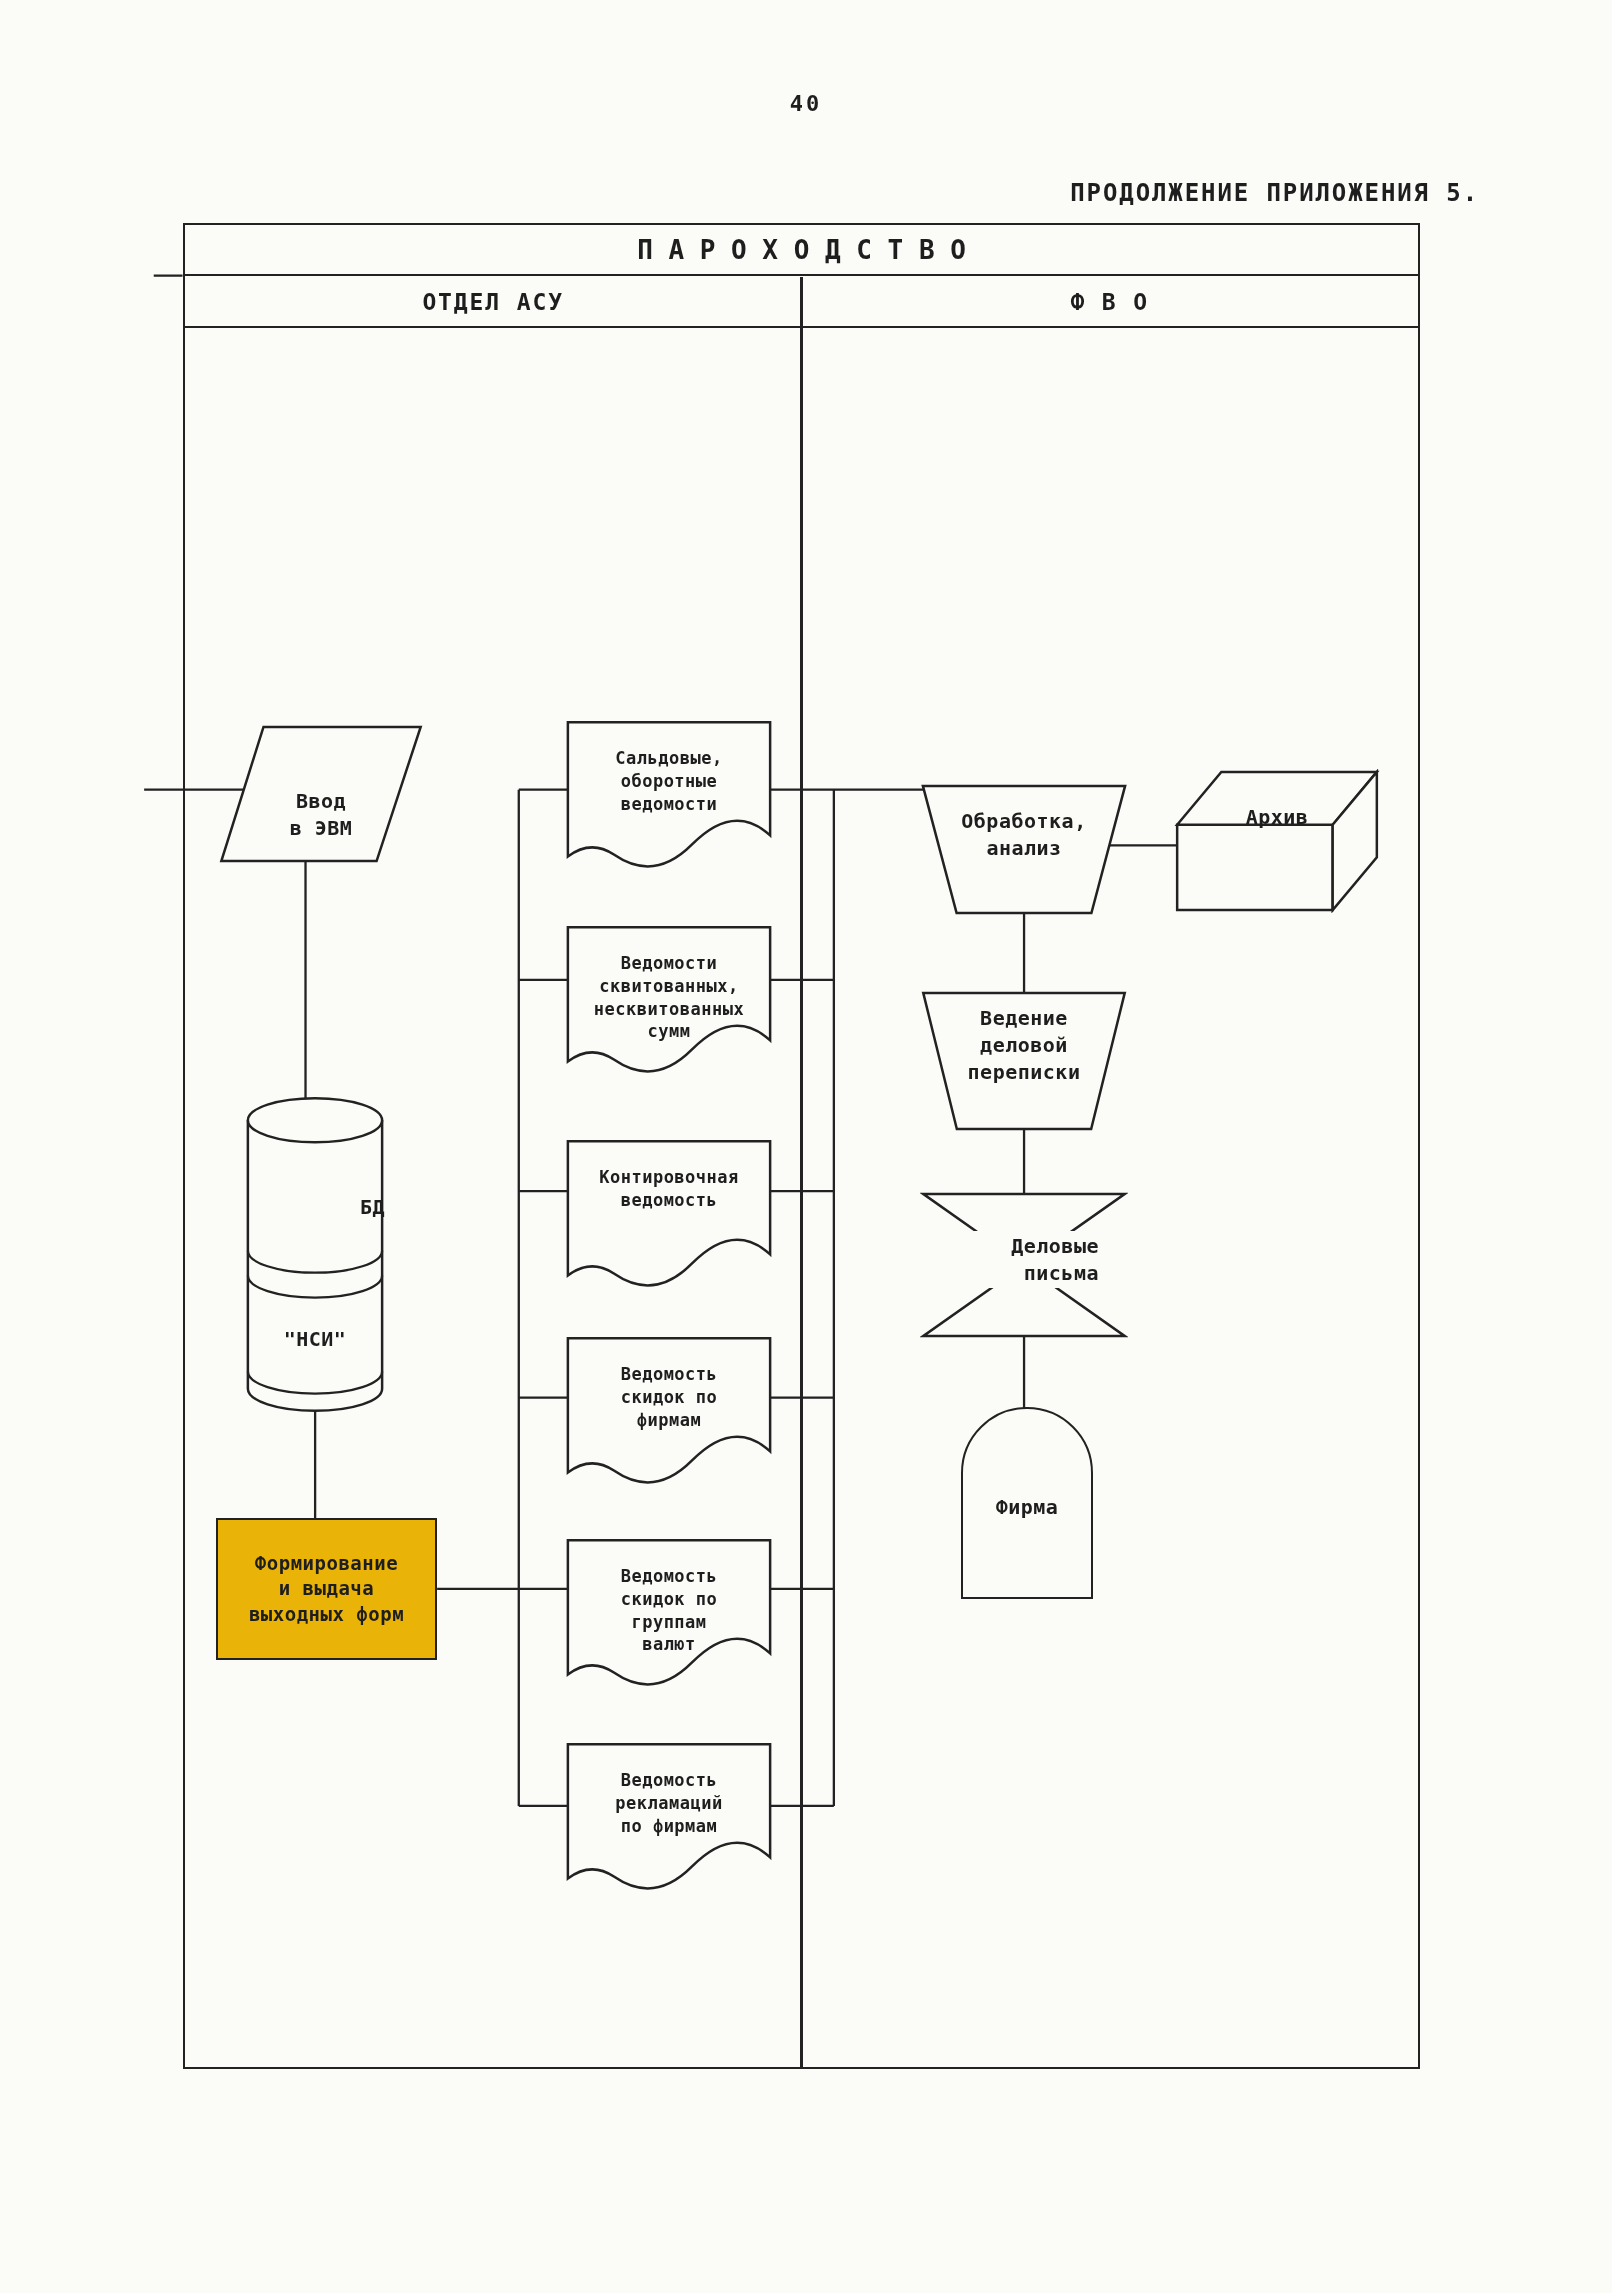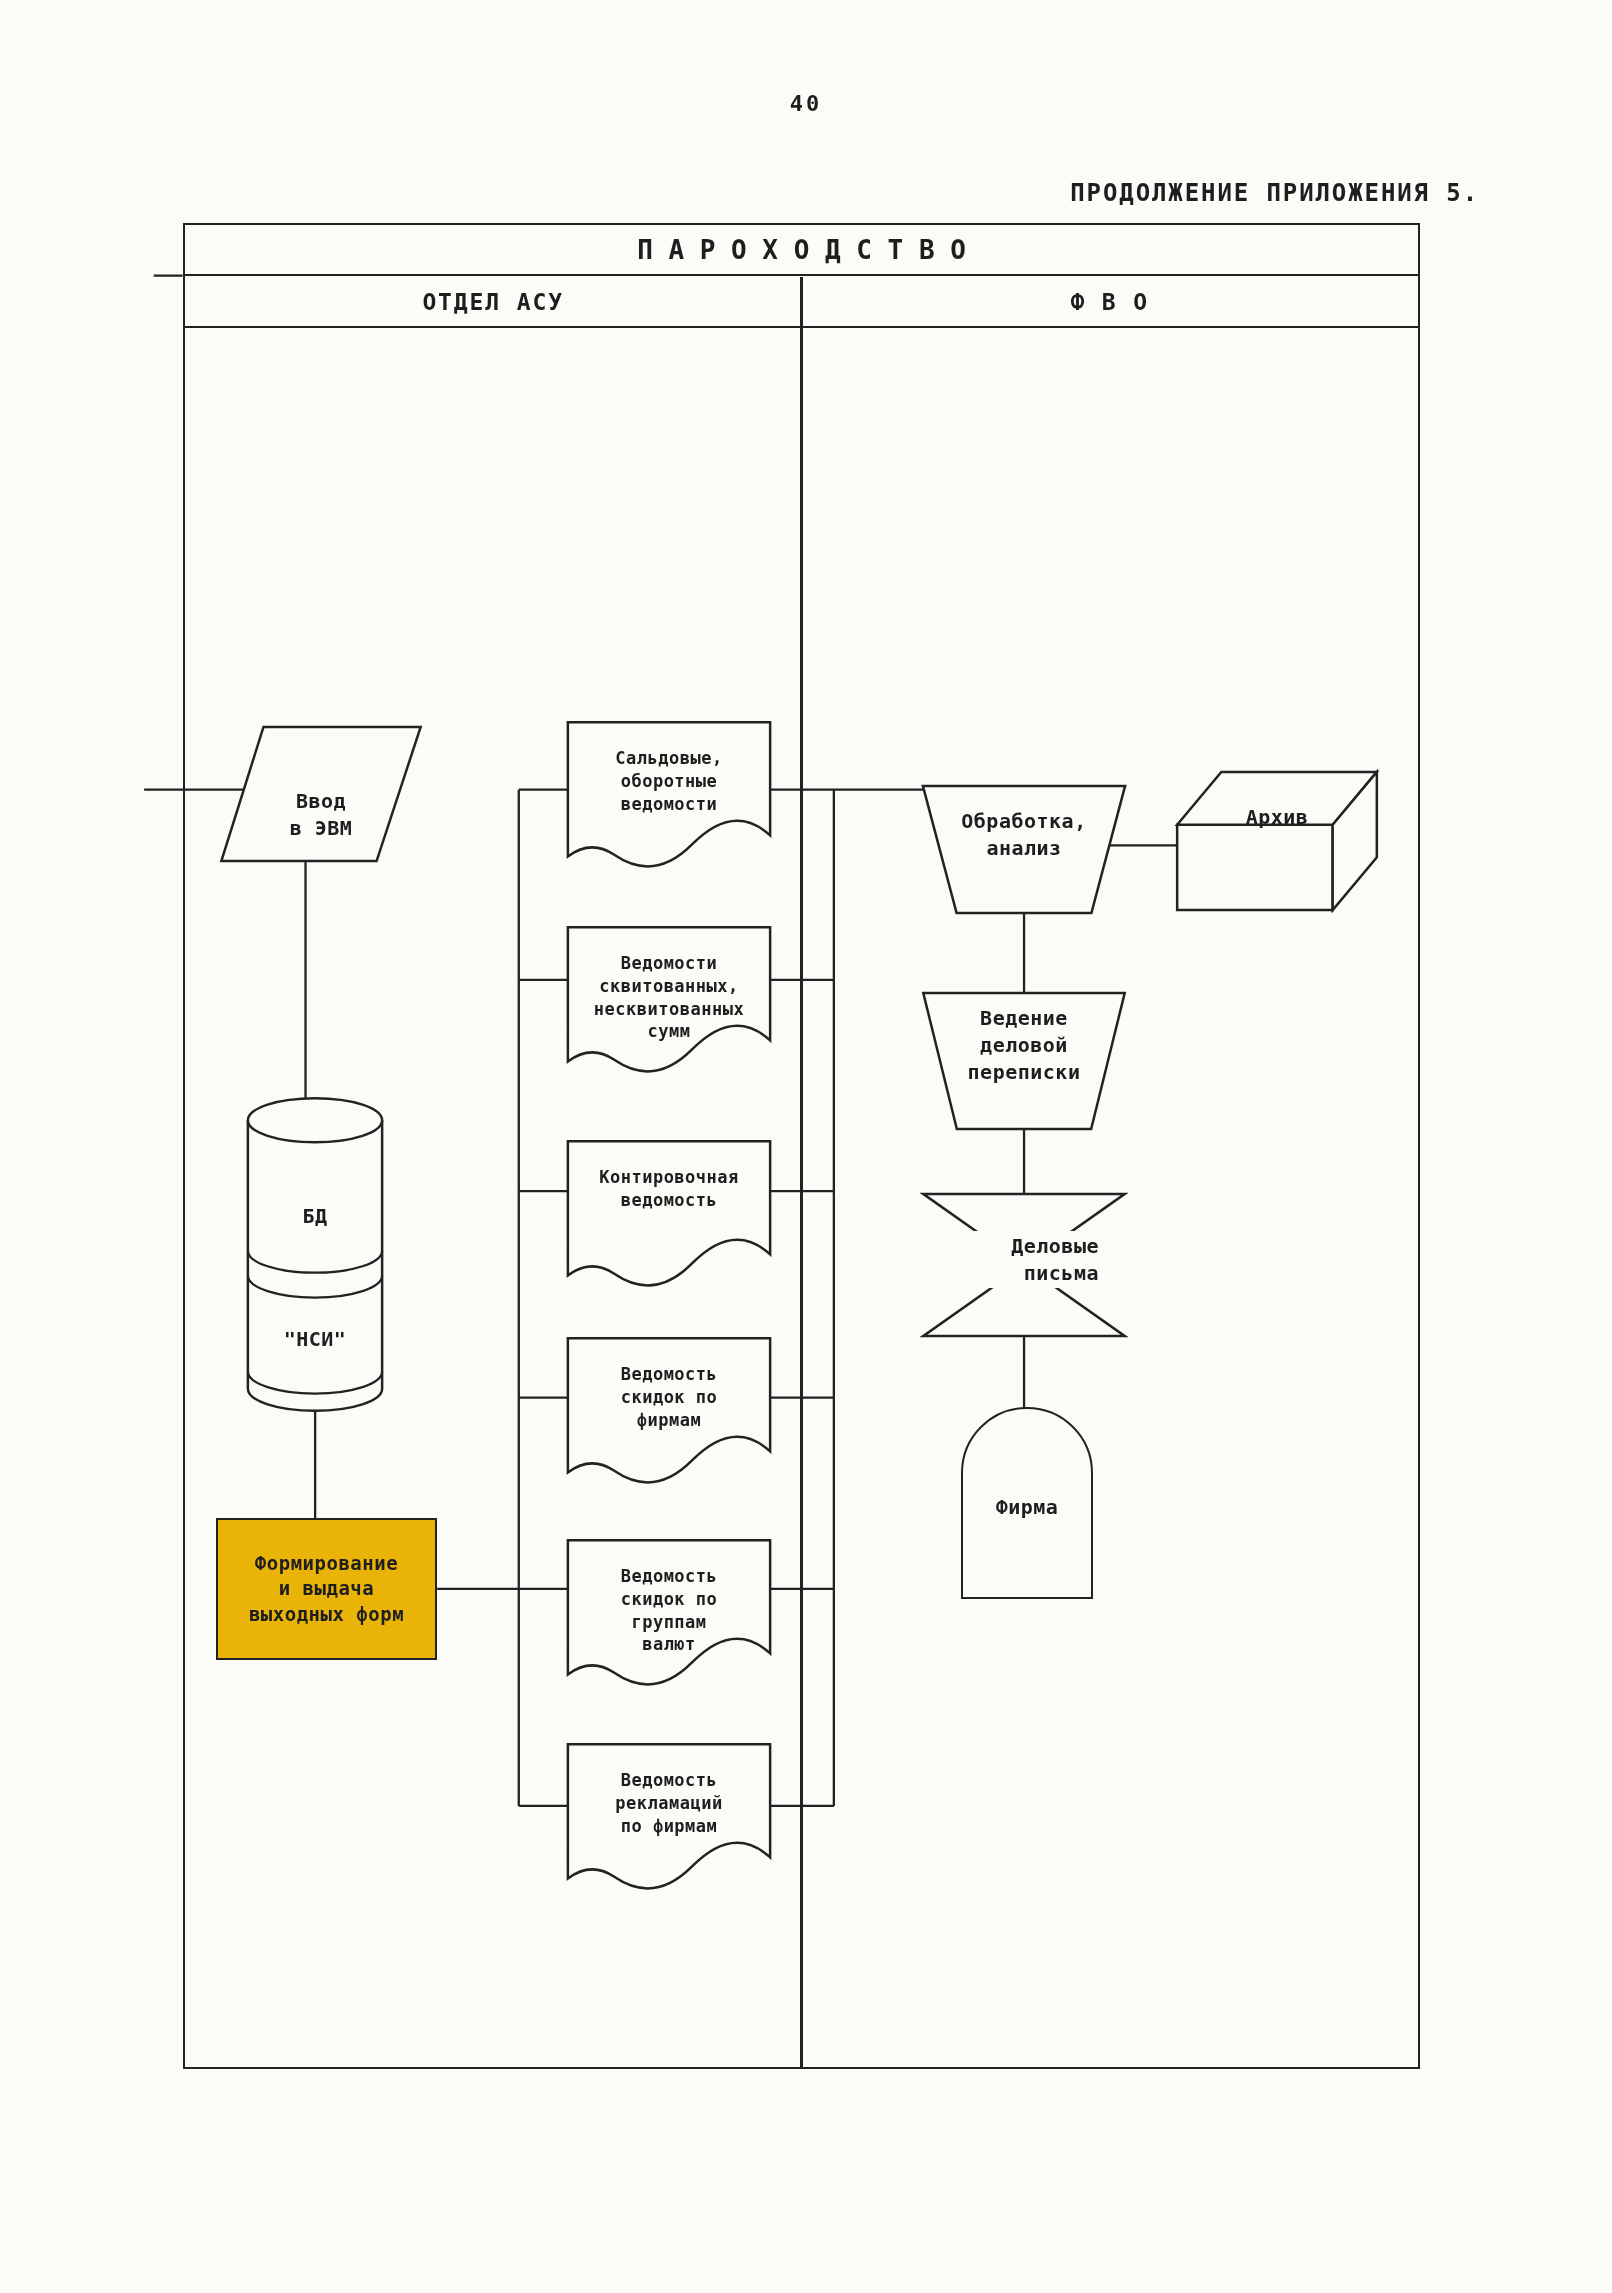--- a/index.html
+++ b/index.html
@@ -62,21 +62,21 @@
     <div class="label" style="top:35px;margin-top:28px;">Ввод
 в  ЭВМ</div>
   </div>
 
   <div class="shape" style="left:245px;top:1095px;width:140px;height:319px;">
     <svg width="140" height="319" viewBox="0 0 146 332">
       <path class="outline" d="M3 26 V306 A70 23 0 0 0 143 306 V26"></path>
       <ellipse class="outline" cx="73" cy="26" rx="70" ry="23"></ellipse>
       <path class="lines-only" d="M3 162 A70 23 0 0 0 143 162 M3 188 A70 23 0 0 0 143 188 M3 288 A70 23 0 0 0 143 288"></path>
     </svg>
-    <div class="label" style="top:108px;">БД</div>
+    <div class="label" style="top:99px;text-align:right;">БД</div>
     <div class="label" style="top:231px;">"НСИ"</div>
   </div>
 
   <div class="shape rect-shape" style="left:216px;top:1518px;width:221px;height:142px;">
     <div class="label txt" style="font-size:19px;">Формирование
 и выдача
 выходных форм</div>
   </div>
 
   <div class="shape" style="left:565px;top:719px;width:208px;height:159px;">

